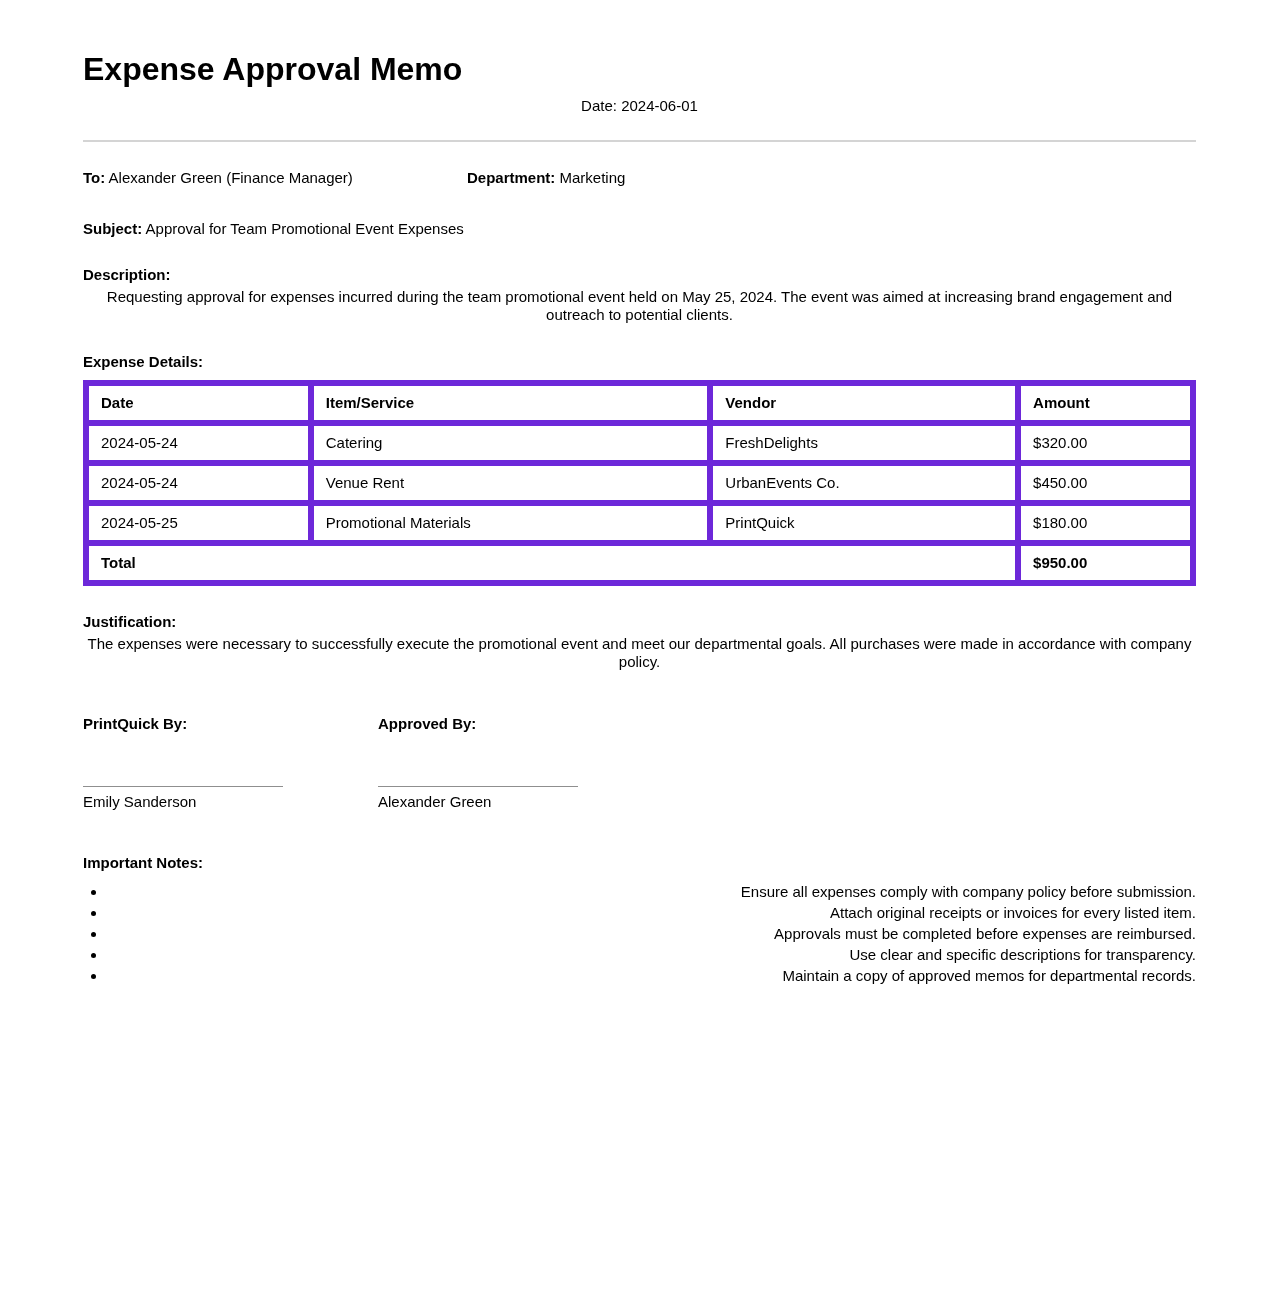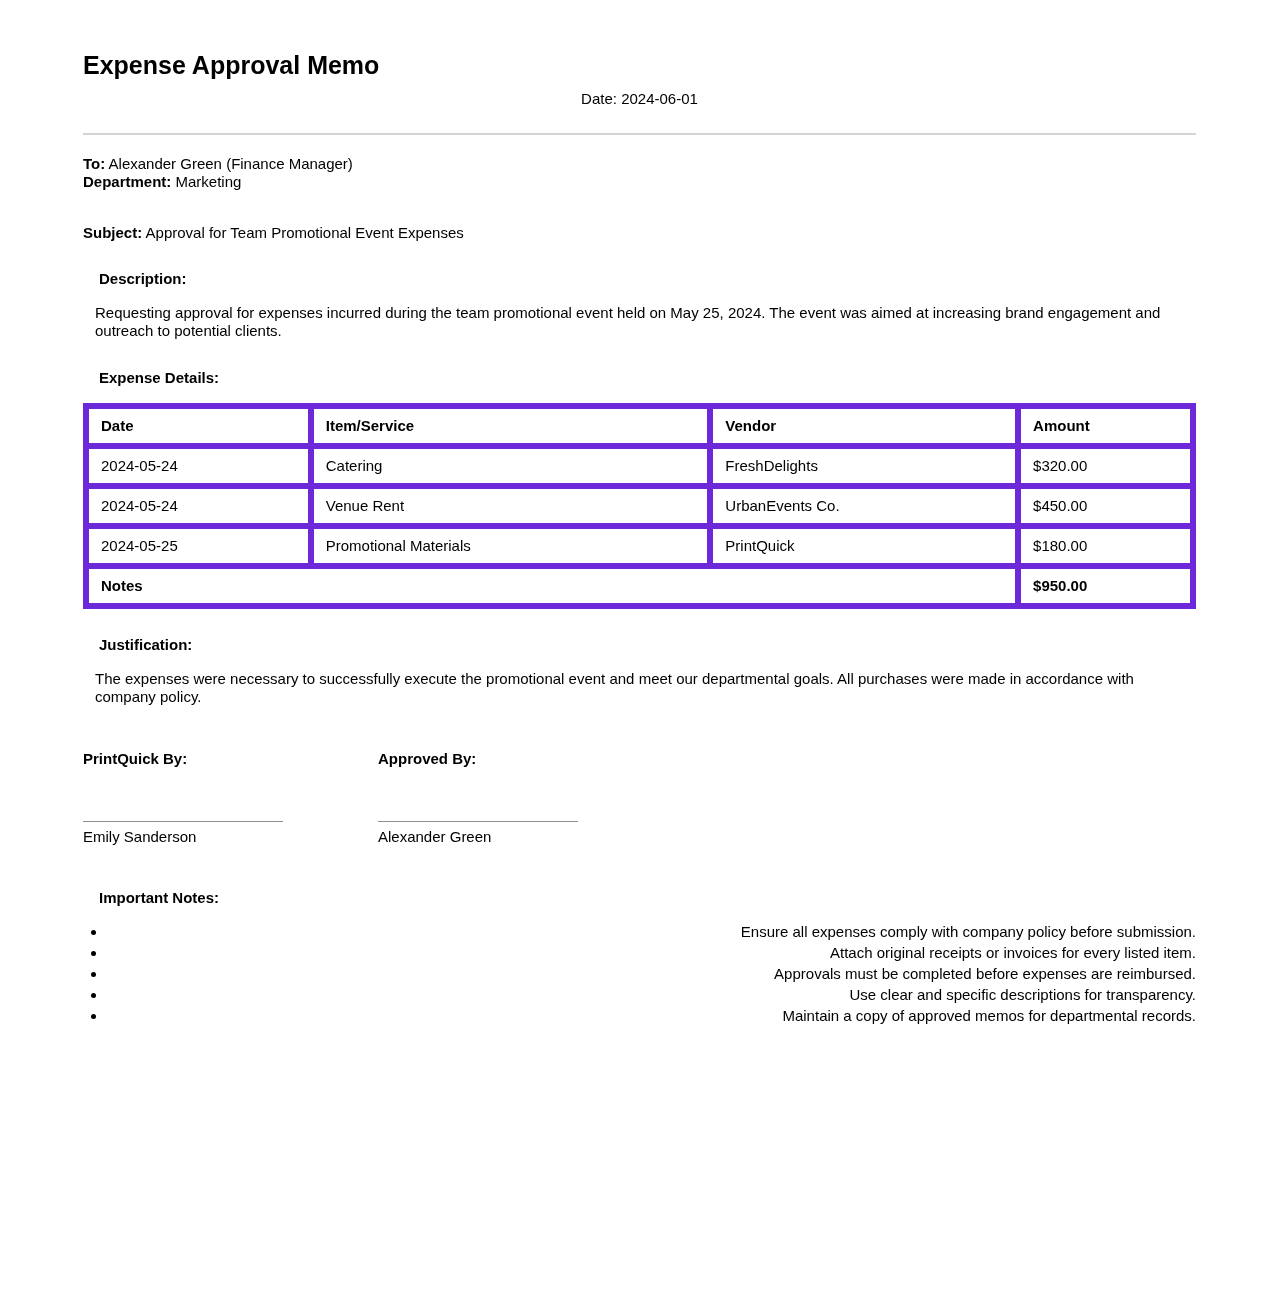--- a/index.html
+++ b/index.html
@@ -10,47 +10,46 @@
     font-family: "Liberation Sans", "DejaVu Sans", sans-serif;
   }
   body {
     width: 1278px;
     height: 1300px;
     padding: 52px 82px 0 83px;
     font-size: 15px;
     line-height: 1.2;
   }
   .page-title {
-    font-size: 25px;
+    font-size: 32px;
     font-weight: bold;
     margin: 0 0 10px 0;
     line-height: 1.1;
   }
   .date-line { margin: 0; text-align: center; }
   .rule {
     border: none;
     border-top: 2px solid #d4d4d4;
     margin: 25px 0 0 0;
   }
   .meta-row {
     display: flex;
-    margin-top: 20px;
-    flex-direction: column;
+    margin-top: 27px;
   }
   .meta-col-1 { width: 384px; }
   .meta-col-2 { width: 378px; }
   .meta-col-3 { flex: 1; }
   .bold { font-weight: bold; }
   .subject-line { margin-top: 33px; }
   .section-label {
     font-weight: bold;
-    margin: 16px;
+    margin: 0;
   }
   .description-section { margin-top: 28px; }
-  .body-text { margin: 12px; }
+  .body-text { margin: 4px; text-align: center; }
   .expense-section { margin-top: 29px; }
   table.expense-table {
     width: 100%;
     border-collapse: collapse;
     margin-top: 9px;
     font-size: 15px;
   }
   table.expense-table th,
   table.expense-table td {
     border: 6px solid #6d28d9;
@@ -146,21 +145,21 @@
         <td>UrbanEvents Co.</td>
         <td>$450.00</td>
       </tr>
       <tr>
         <td>2024-05-25</td>
         <td>Promotional Materials</td>
         <td>PrintQuick</td>
         <td>$180.00</td>
       </tr>
       <tr>
-        <td class="total-label" colspan="3">Notes</td>
+        <td class="total-label" colspan="3">Total</td>
         <td class="total-value">$950.00</td>
       </tr>
     </tbody>
   </table>
 </div>
 
 <div class="justification-section">
   <p class="section-label">Justification:</p>
   <p class="body-text">The expenses were necessary to successfully execute the promotional event and meet our departmental goals. All purchases were made in accordance with company policy.</p>
 </div>

